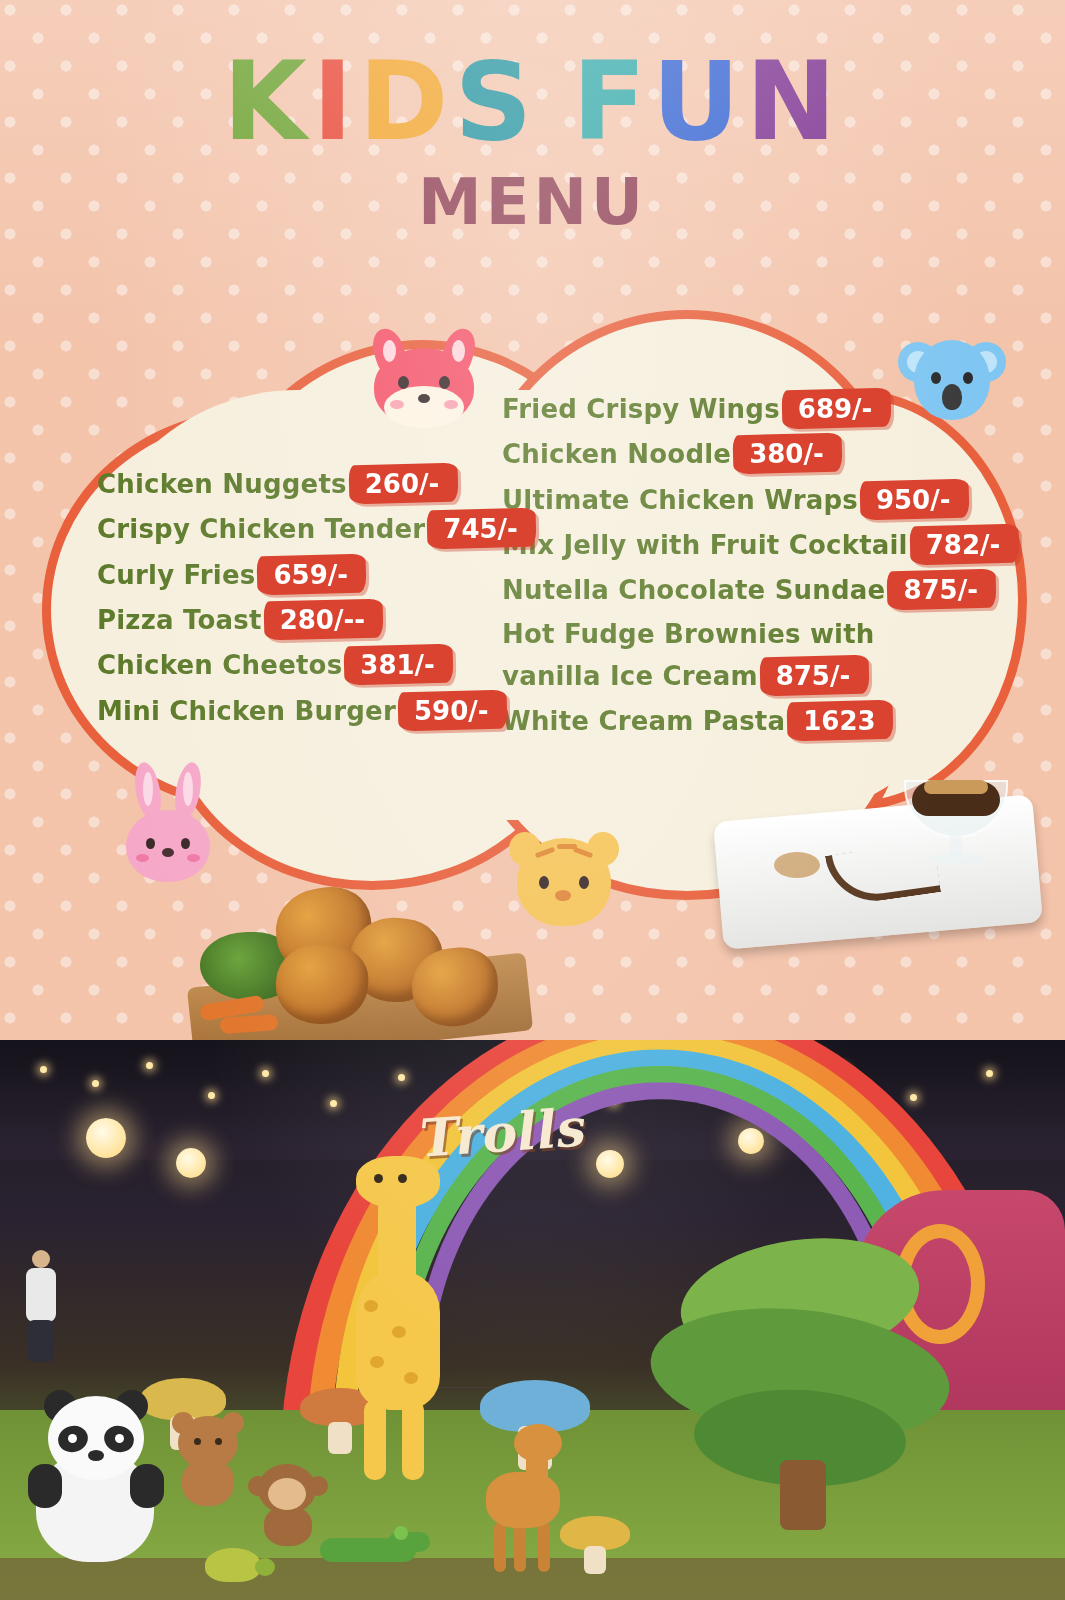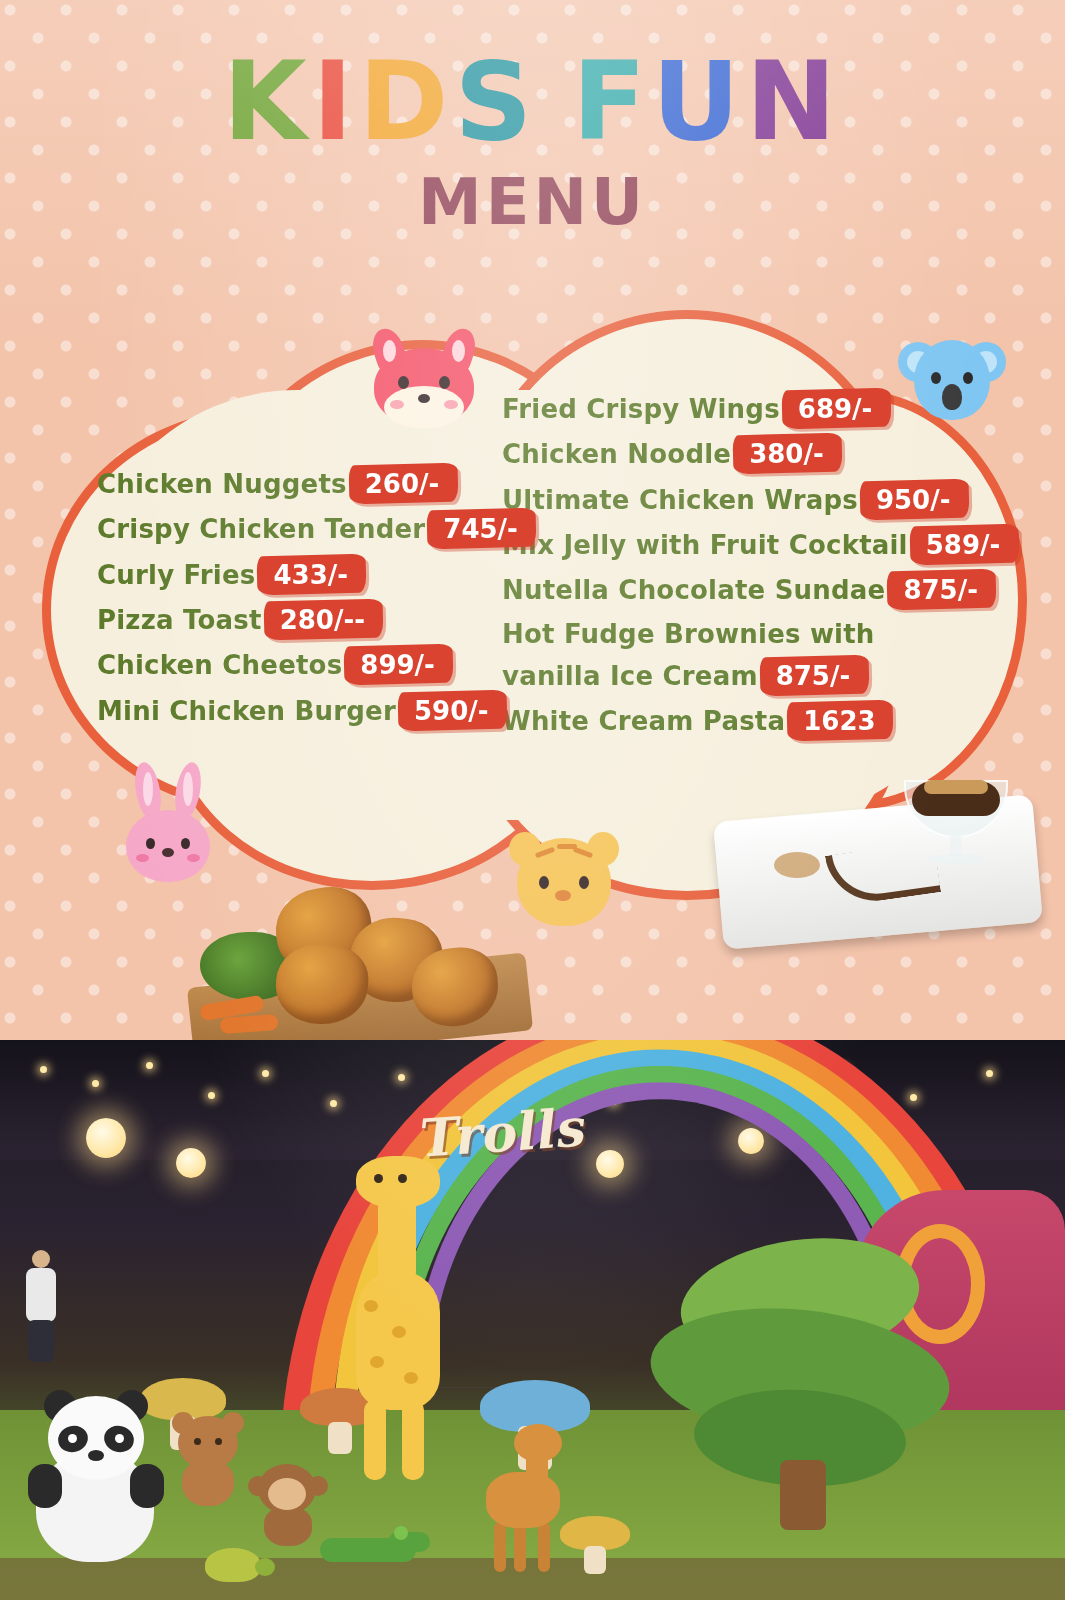--- a/index.html
+++ b/index.html
@@ -373,45 +373,45 @@
 
   <div class="menu-cols">
     <div class="col col-left">
       <div class="item">
         <span class="name">Chicken Nuggets</span><span class="price">260/-</span>
       </div>
       <div class="item">
         <span class="name">Crispy Chicken Tender</span><span class="price">745/-</span>
       </div>
       <div class="item">
-        <span class="name">Curly Fries</span><span class="price">433/-</span>
+        <span class="name">Curly Fries</span><span class="price">659/-</span>
       </div>
       <div class="item">
         <span class="name">Pizza Toast</span><span class="price">280/--</span>
       </div>
       <div class="item">
-        <span class="name">Chicken Cheetos</span><span class="price">899/-</span>
+        <span class="name">Chicken Cheetos</span><span class="price">381/-</span>
       </div>
       <div class="item">
         <span class="name">Mini Chicken Burger</span><span class="price">590/-</span>
       </div>
     </div>
 
     <div class="col col-right">
       <div class="item">
         <span class="name">Fried Crispy Wings</span><span class="price">689/-</span>
       </div>
       <div class="item">
         <span class="name">Chicken Noodle</span><span class="price">380/-</span>
       </div>
       <div class="item">
         <span class="name">Ultimate Chicken Wraps</span><span class="price">950/-</span>
       </div>
       <div class="item">
-        <span class="name">Mix Jelly with Fruit Cocktail</span><span class="price">589/-</span>
+        <span class="name">Mix Jelly with Fruit Cocktail</span><span class="price">782/-</span>
       </div>
       <div class="item">
         <span class="name">Nutella Chocolate Sundae</span><span class="price">875/-</span>
       </div>
       <div class="item">
         <span class="name">Hot Fudge Brownies with</span>
       </div>
       <div class="item">
         <span class="name">vanilla Ice Cream</span><span class="price">875/-</span>
       </div>

